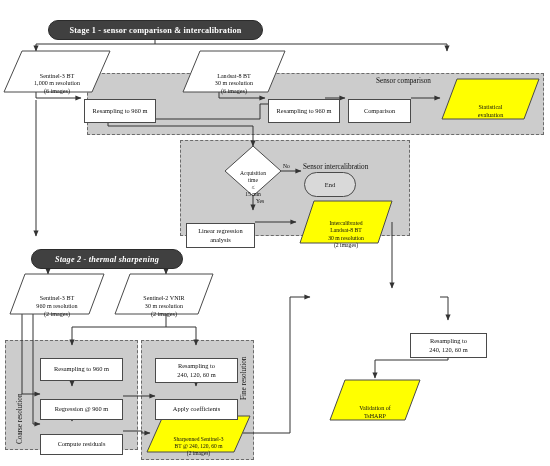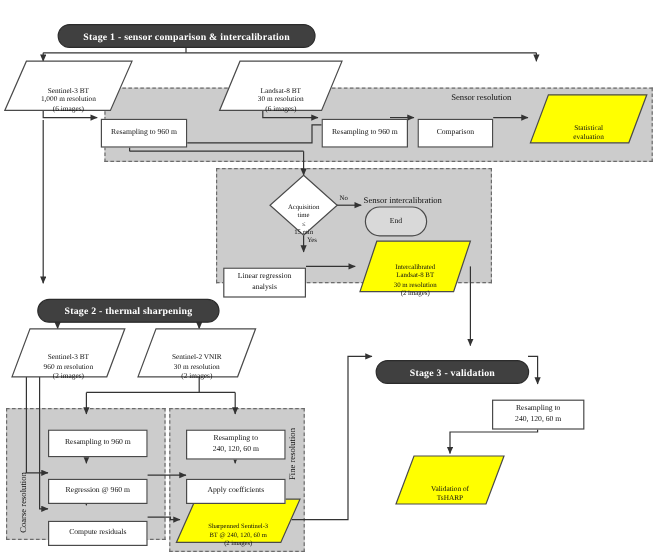--- a/index.html
+++ b/index.html
@@ -52,21 +52,21 @@
   .edge-label{
     position:absolute;font-size:5.6px;color:#111;background:transparent;white-space:nowrap;
   }
 </style>
 </head>
 <body>
 
 <div id="canvas">
 
   <div class="panel" style="left:87px;top:73px;width:457px;height:62px;"></div>
-  <div class="panel-title" style="left:376px;top:77px;">Sensor resolution</div>
+  <div class="panel-title" style="left:376px;top:77px;">Sensor comparison</div>
 
   <div class="panel" style="left:180px;top:140px;width:230px;height:96px;"></div>
   <div class="panel-title" style="left:303px;top:143px;margin-top:20px;">Sensor intercalibration</div>
 
   <div class="panel" style="left:5px;top:340px;width:133px;height:110px;"></div>
   <div class="panel-title vert" style="left:16px;top:444px;">Coarse resolution</div>
 
   <div class="panel" style="left:141px;top:340px;width:113px;height:120px;"></div>
   <div class="panel-title vert" style="left:240px;top:400px;">Fine resolution</div>
 
@@ -157,22 +157,21 @@
     <polygon points="130,274 213,274 198,314 115,314" fill="#ffffff" stroke="#4a4a4a" stroke-width="1"></polygon>
 
     <polygon points="163,416 250,416 234,452 147,452" fill="#ffff00" stroke="#4a4a4a" stroke-width="1"></polygon>
 
     <polygon points="345,380 420,380 405,420 330,420" fill="#ffff00" stroke="#4a4a4a" stroke-width="1"></polygon>
 
     <polygon points="253,146 281,171 253,196 225,171" fill="#ffffff" stroke="#4a4a4a" stroke-width="1"></polygon>
   </svg>
 
   <div class="node stage" style="left:48px;top:7px;width:215px;height:20px;">Stage 1 - sensor comparison &amp; intercalibration</div>
-  <div class="node stage" style="left:31px;top:236px;width:152px;height:20px;">Stage 2 - thermal sharpening</div>
-  <div class="node stage" style="left:313px;top:287px;width:128px;height:20px;">Stage 3 - validation</div>
+  <div class="node stage" style="left:31px;top:236px;width:152px;height:20px;font-style:italic;">Stage 2 - thermal sharpening</div>
 
   <div class="node para" style="left:4px;top:51px;width:106px;height:41px;">
     <div class="plabel txt">Sentinel-3 BT
 1,000 m resolution
 (6 images)</div>
   </div>
 
   <div class="node para" style="left:183px;top:51px;width:102px;height:41px;">
     <div class="plabel txt">Landsat-8 BT
 30 m resolution

